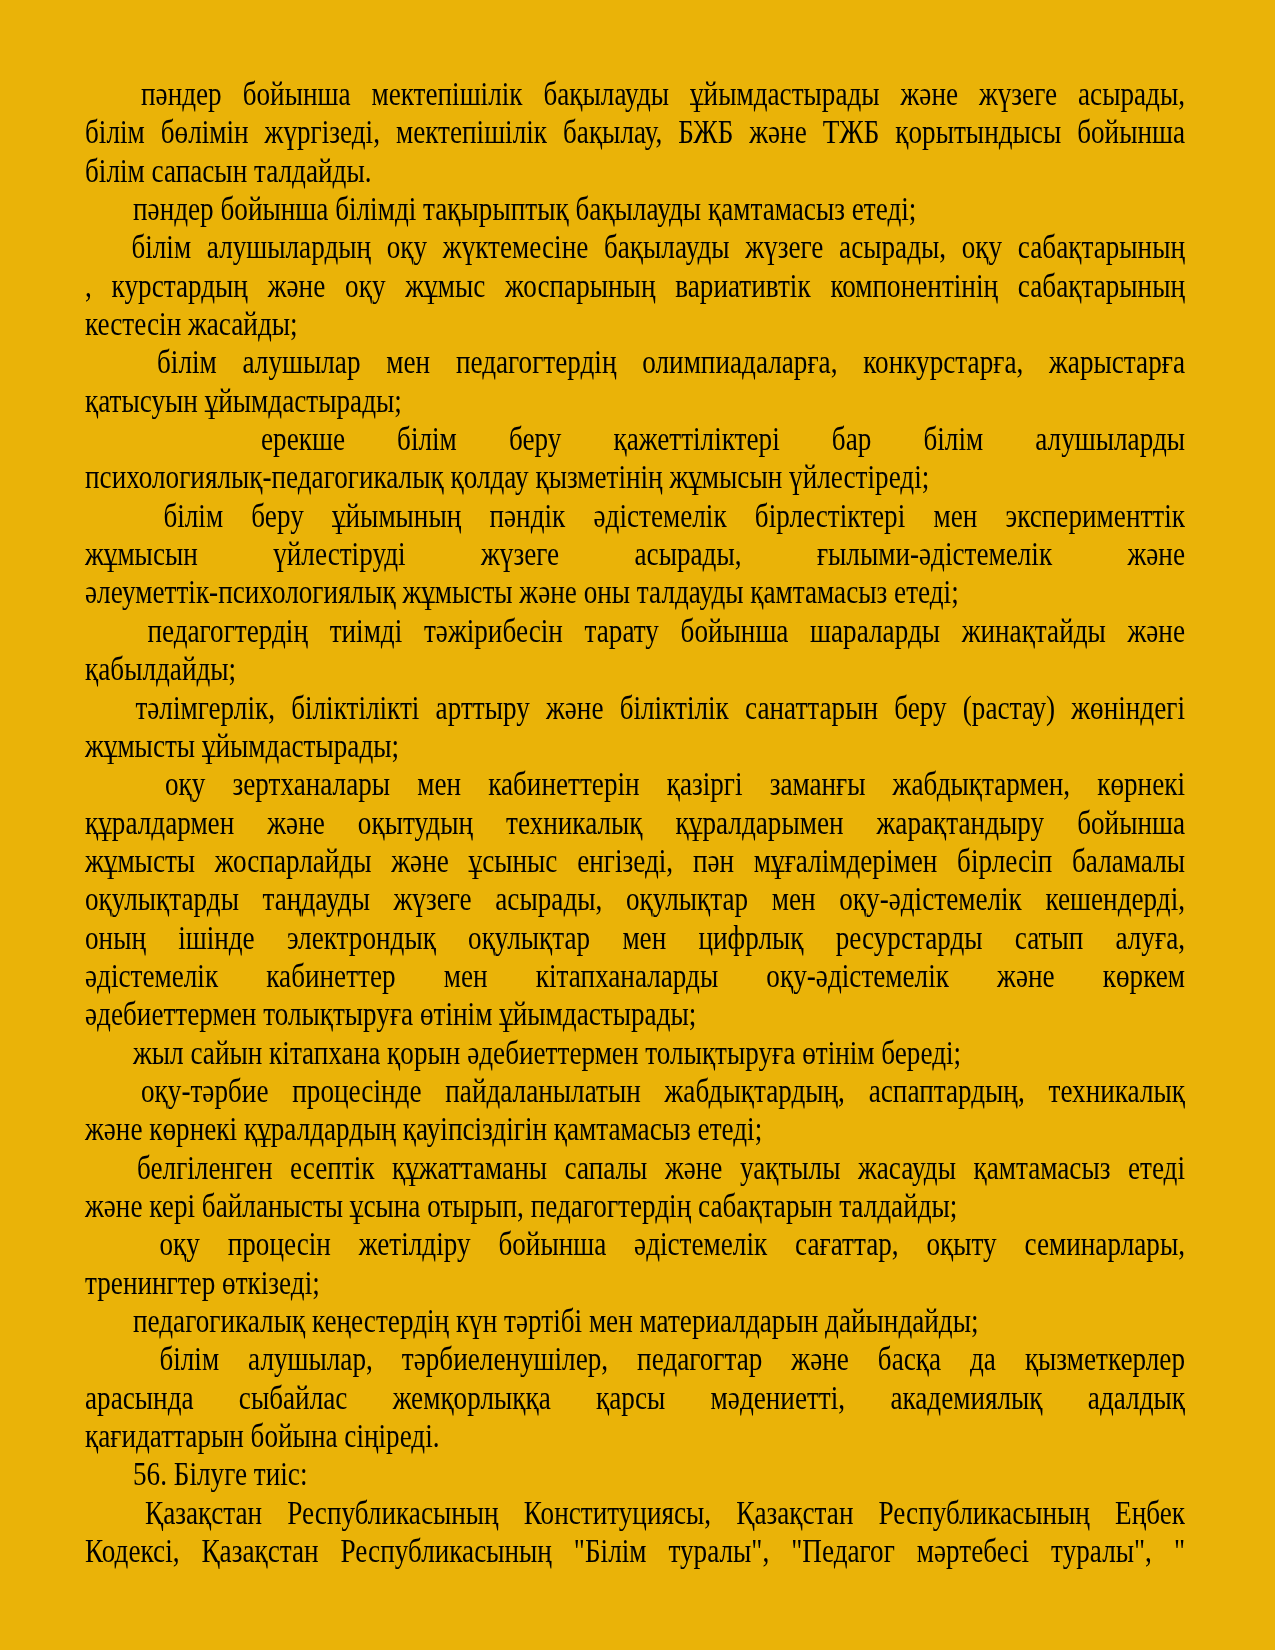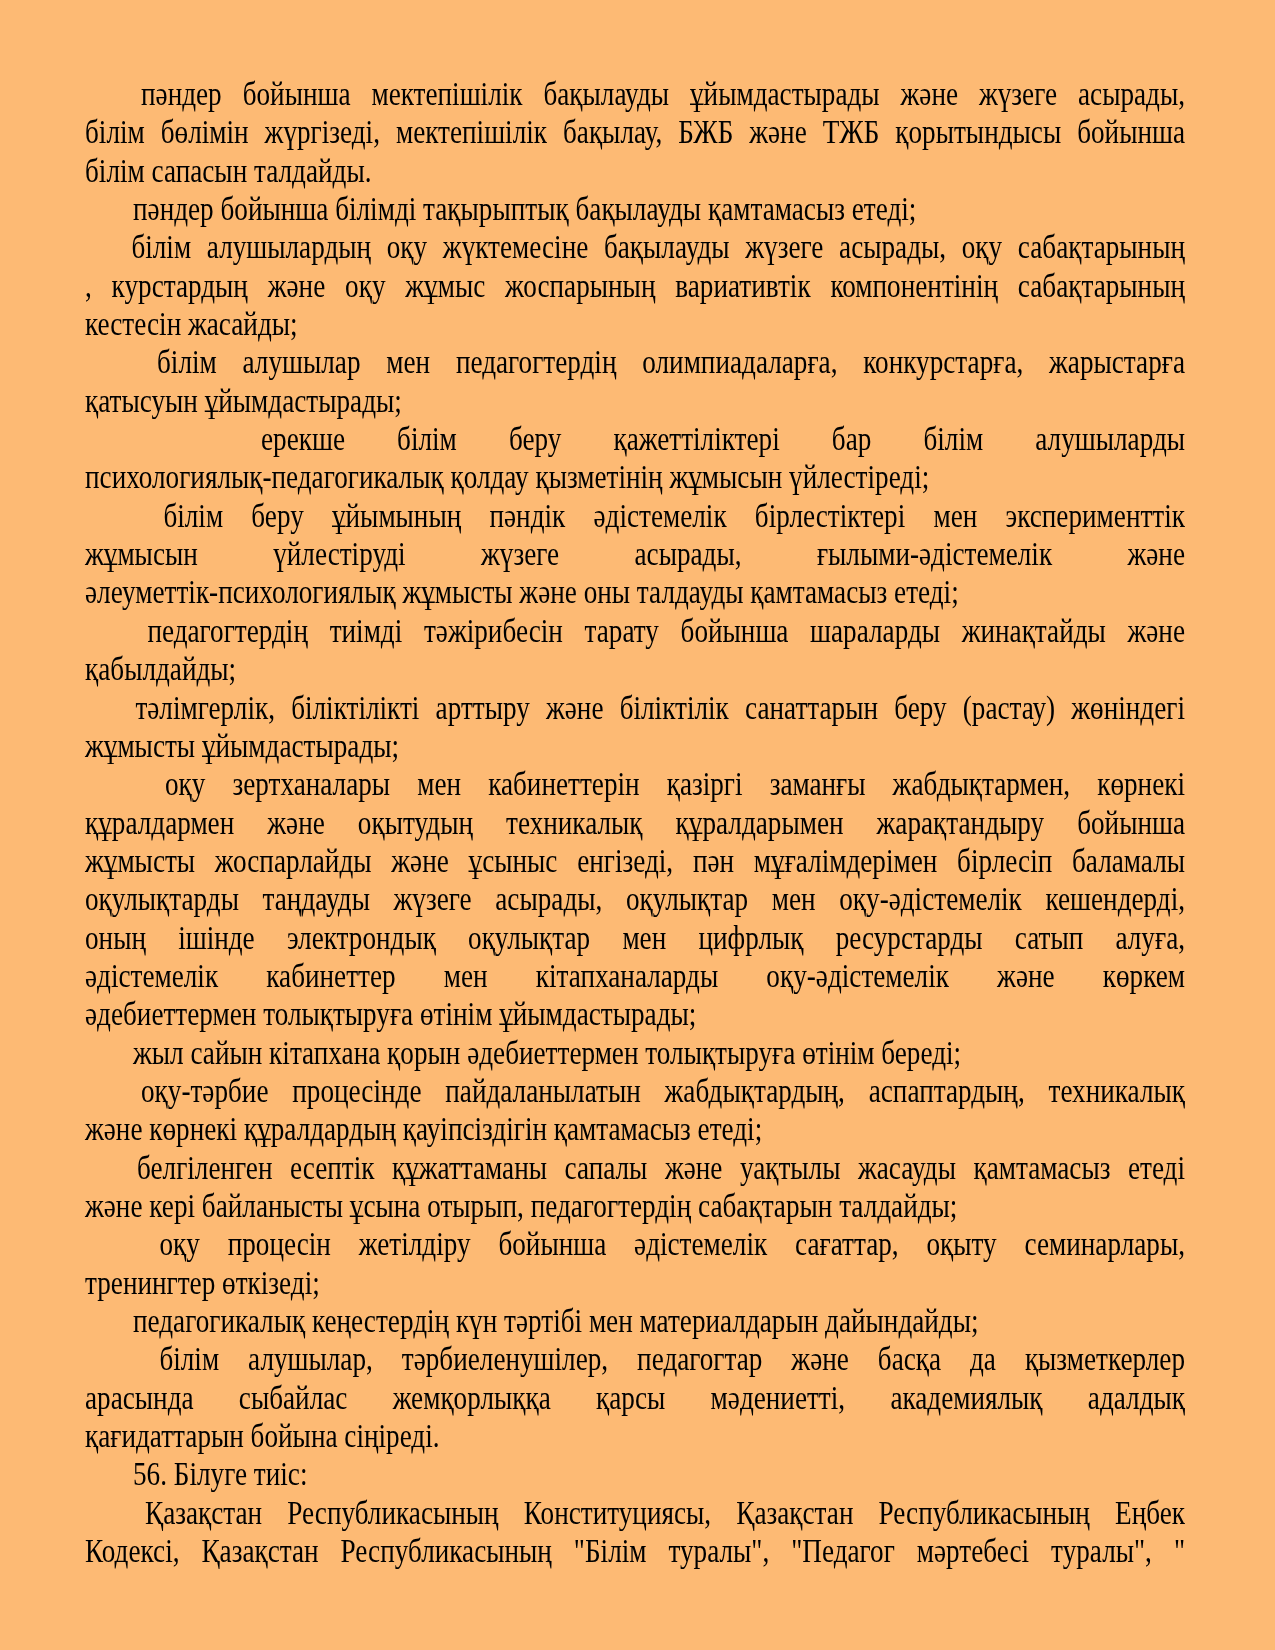--- a/index.html
+++ b/index.html
@@ -4,21 +4,21 @@
 <style>
   html, body {
     margin: 0;
     padding: 0;
     background: #ffffff;
   }
   .page {
     position: relative;
     width: 1275px;
     height: 1650px;
-    background: #fdba74;
+    background: #eab308;
     overflow: hidden;
   }
   
   .textblock {
     position: absolute;
     left: 85px;
     top: 75px;
     width: 1375px;
     transform: scaleX(0.8);
     transform-origin: 0 0;

